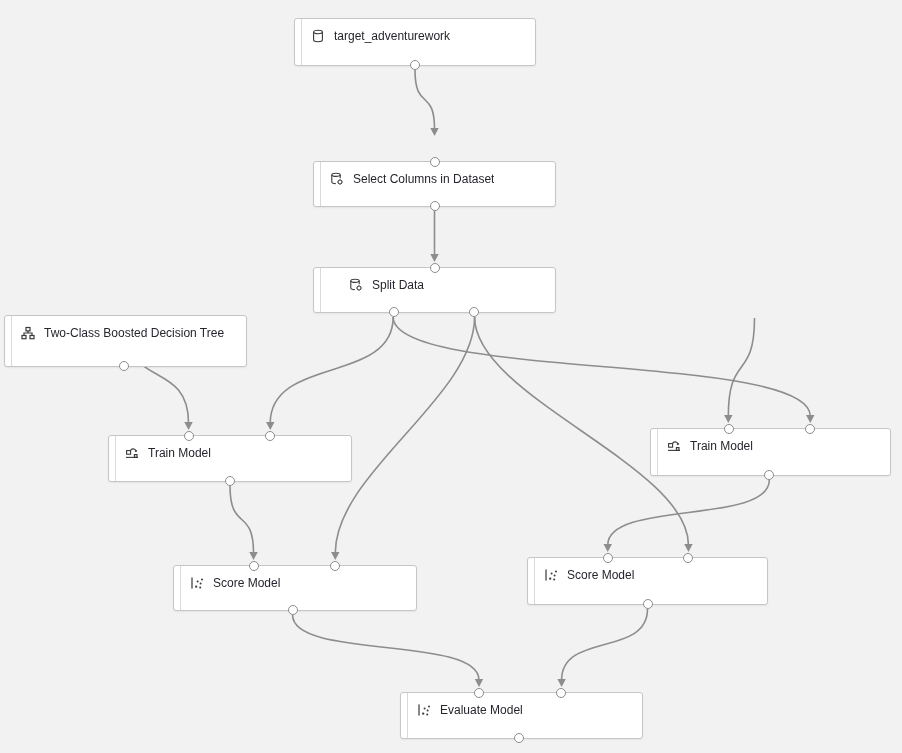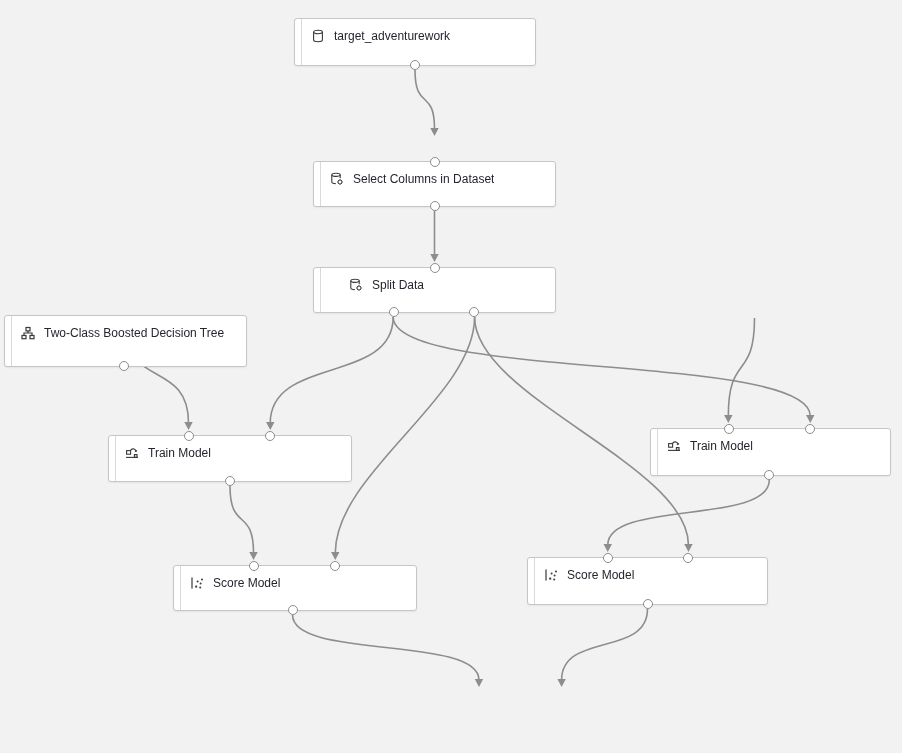--- a/index.html
+++ b/index.html
@@ -185,13 +185,30 @@
             <circle cx="10.6" cy="7.6" r="1"></circle>
             <circle cx="12" cy="3.6" r="1"></circle>
             <circle cx="10.2" cy="11.6" r="1"></circle>
           </svg></span>
         <span class="node-label">Score Model</span>
       </div>
       <div class="port in" style="left: 33.5%;"></div>
       <div class="port in" style="left: 67%;"></div>
       <div class="port out" style="left: 50%;"></div>
     </div>
+    <div class="node" style="left: 400px; top: 692px; width: 243px; height: 47px;">
+      <div class="accent"></div>
+      <div class="node-head">
+        <span class="node-icon"><svg viewBox="0 0 14 14" width="14" height="14" fill="currentColor" stroke="none">
+            <rect x="1.4" y="1.4" width="1.2" height="11.2"></rect>
+            <rect x="5.2" y="9.6" width="2" height="2"></rect>
+            <circle cx="7.6" cy="5.4" r="1"></circle>
+            <circle cx="10.6" cy="7.6" r="1"></circle>
+            <circle cx="12" cy="3.6" r="1"></circle>
+            <circle cx="10.2" cy="11.6" r="1"></circle>
+          </svg></span>
+        <span class="node-label">Evaluate Model</span>
+      </div>
+      <div class="port in" style="left: 32.5%;"></div>
+      <div class="port in" style="left: 66.5%;"></div>
+      <div class="port out" style="left: 49%;"></div>
+    </div>
   </div>
 
 </body></html>

